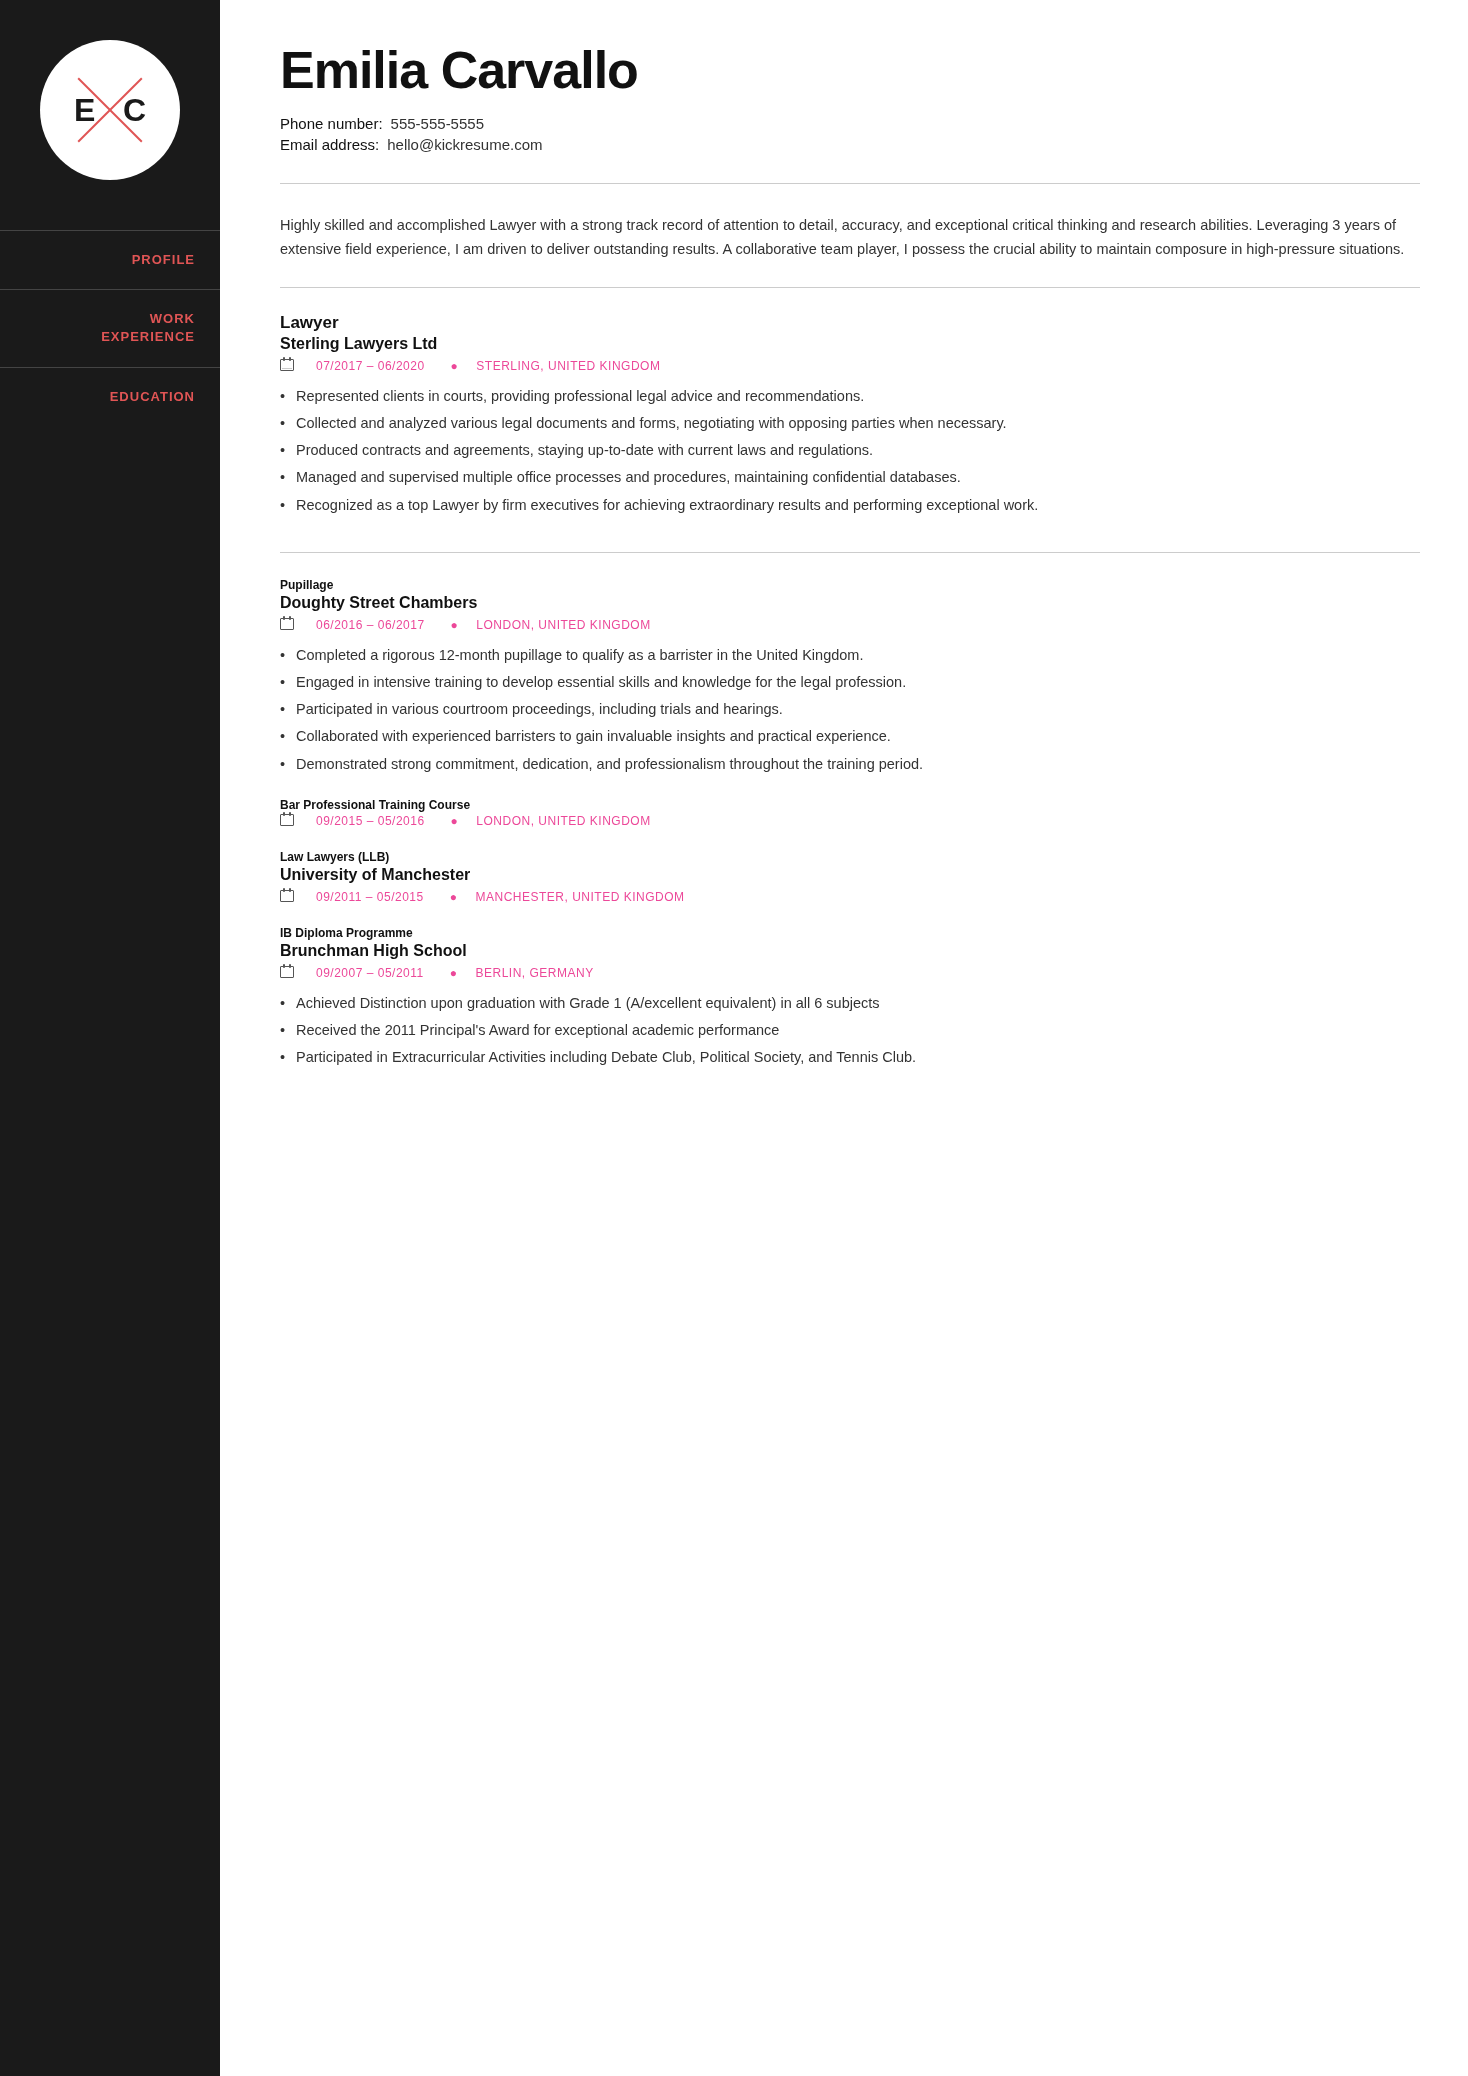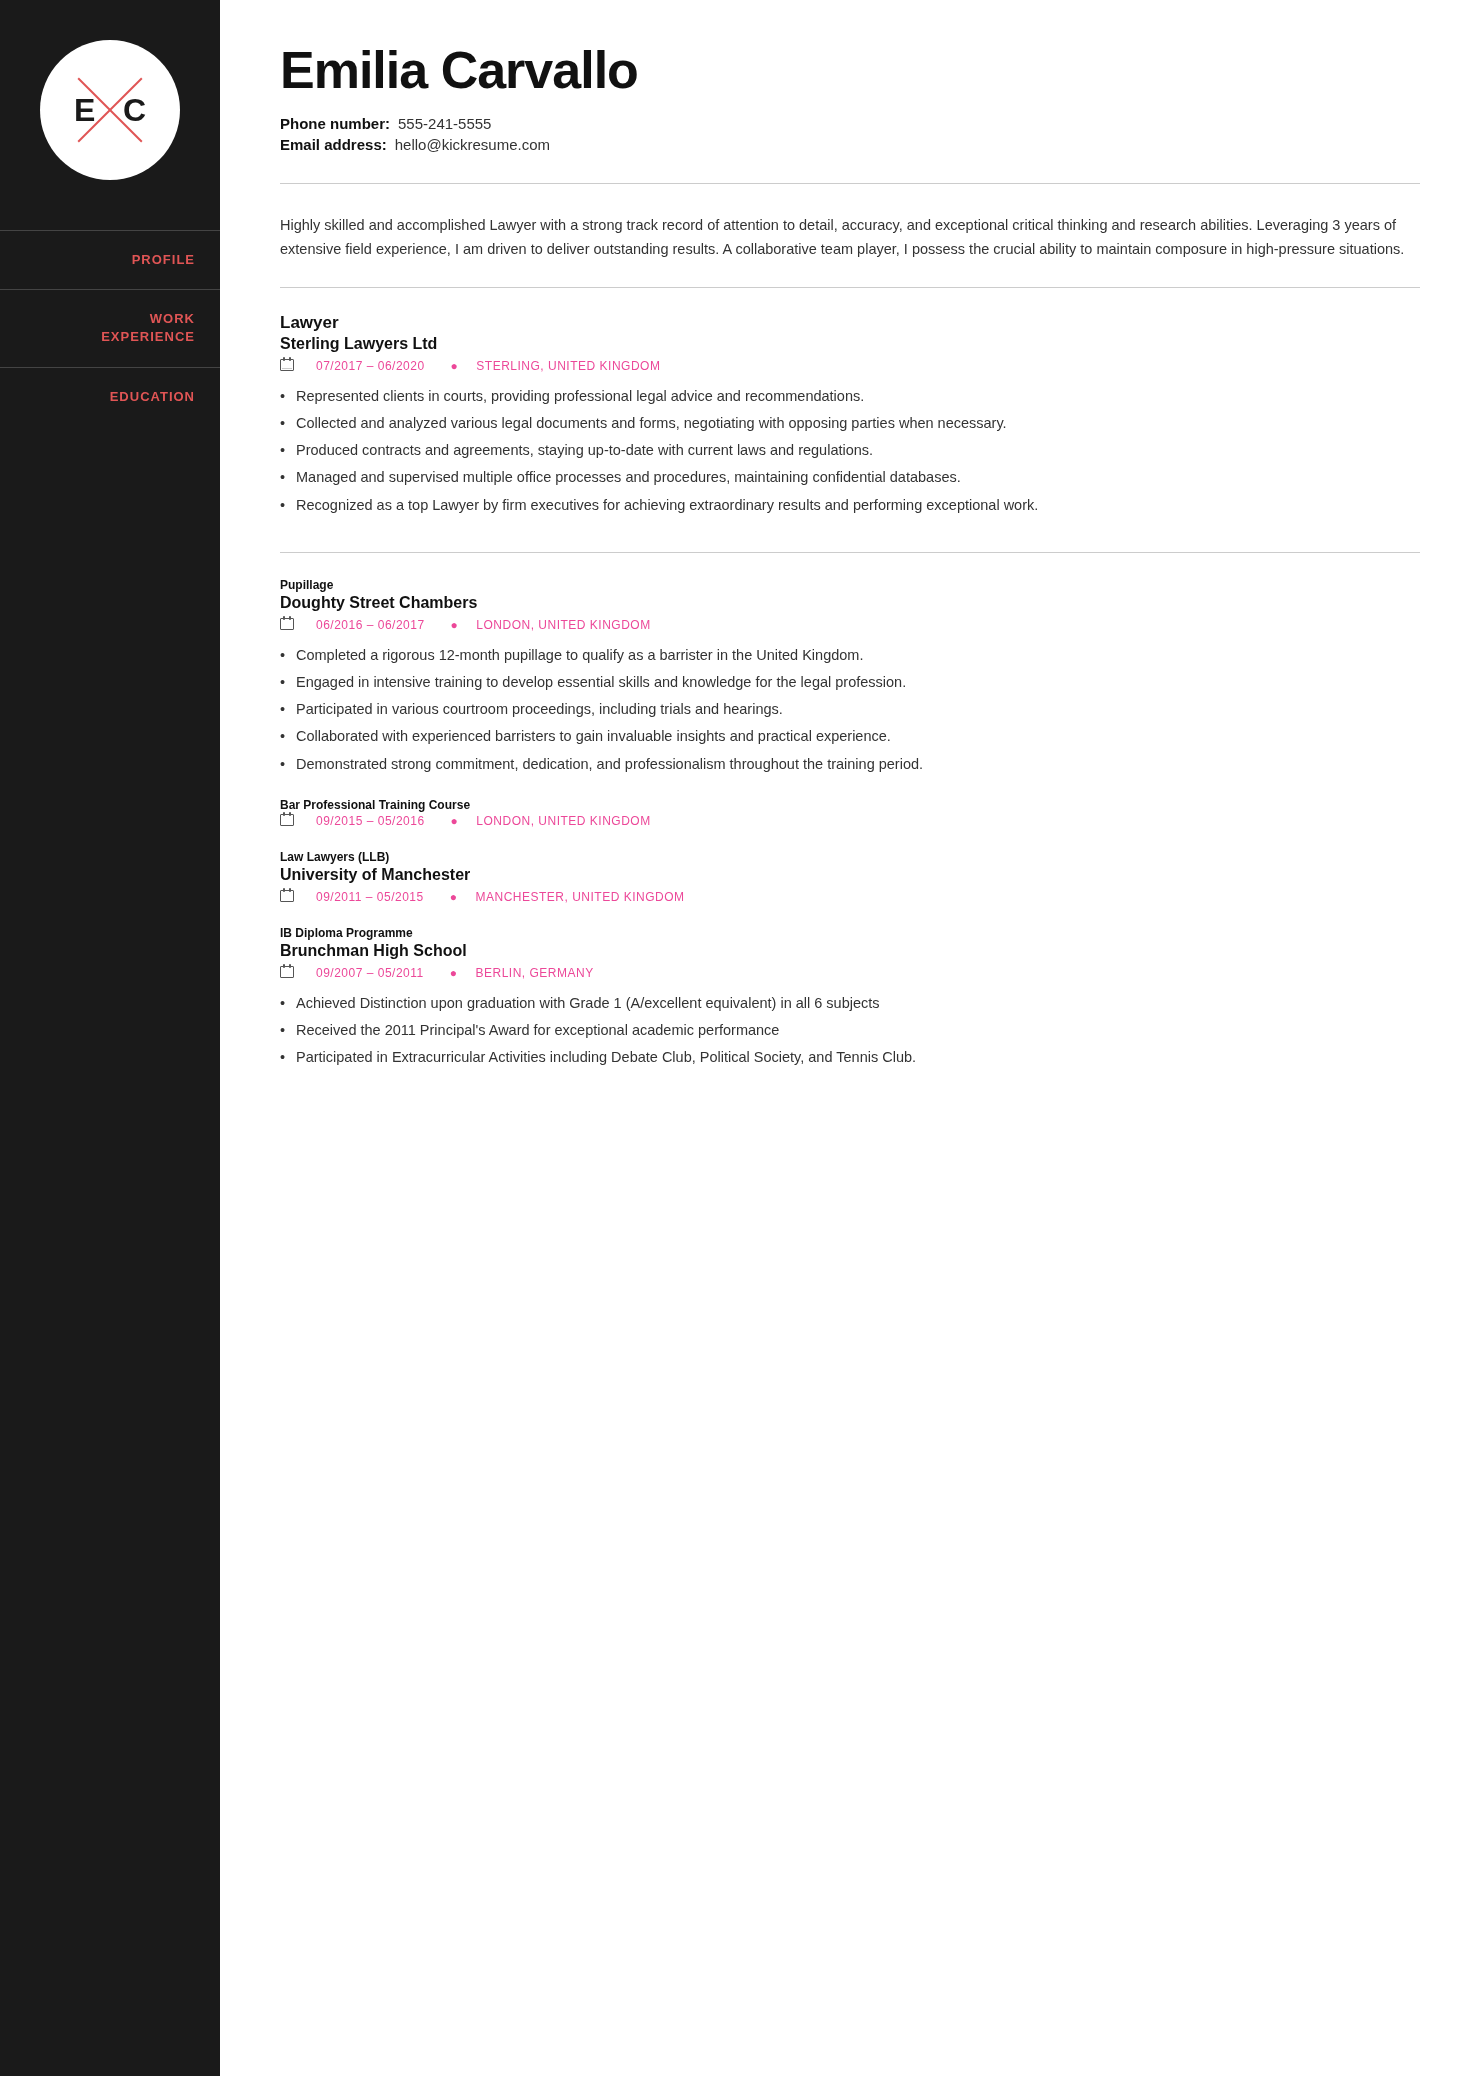--- a/index.html
+++ b/index.html
@@ -117,21 +117,21 @@
 
     .contact-row {
       display: flex;
       align-items: center;
       gap: 8px;
       font-size: 15px;
       color: #333;
     }
 
     .contact-label {
-      font-weight: bold;
+      font-weight: normal;
       color: #111;
     }
 
     .section {
       display: flex;
       gap: 0;
       margin-bottom: 0;
     }
 
     .section-content {
@@ -240,21 +240,21 @@
   </div>
 </div>
 
 <div class="main">
 
   <div class="header">
     <h1 class="name">Emilia Carvallo</h1>
     <div class="contact-info">
       <div class="contact-row">
         <span class="contact-label">Phone number:</span>
-        <span>555-241-5555</span>
+        <span>555-555-5555</span>
       </div>
       <div class="contact-row">
         <span class="contact-label">Email address:</span>
         <span>hello@kickresume.com</span>
       </div>
     </div>
   </div>
 
   <div class="section">
     <div class="section-content">

